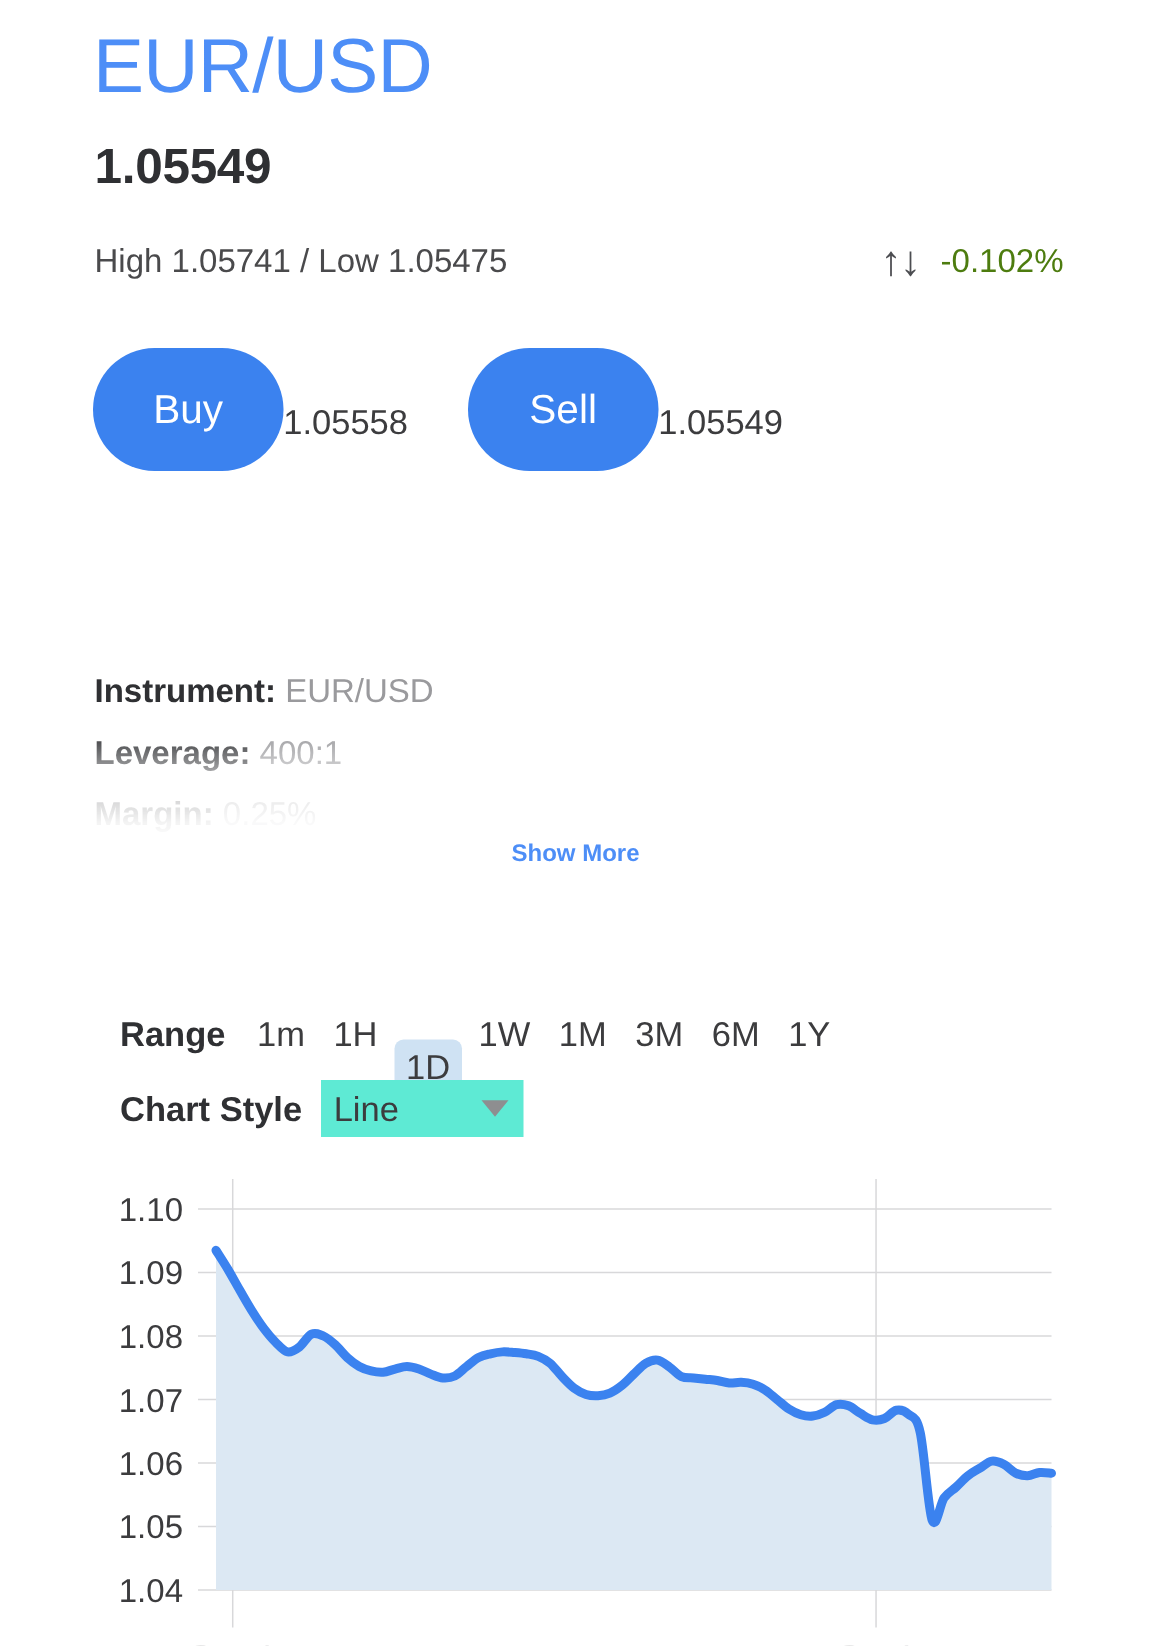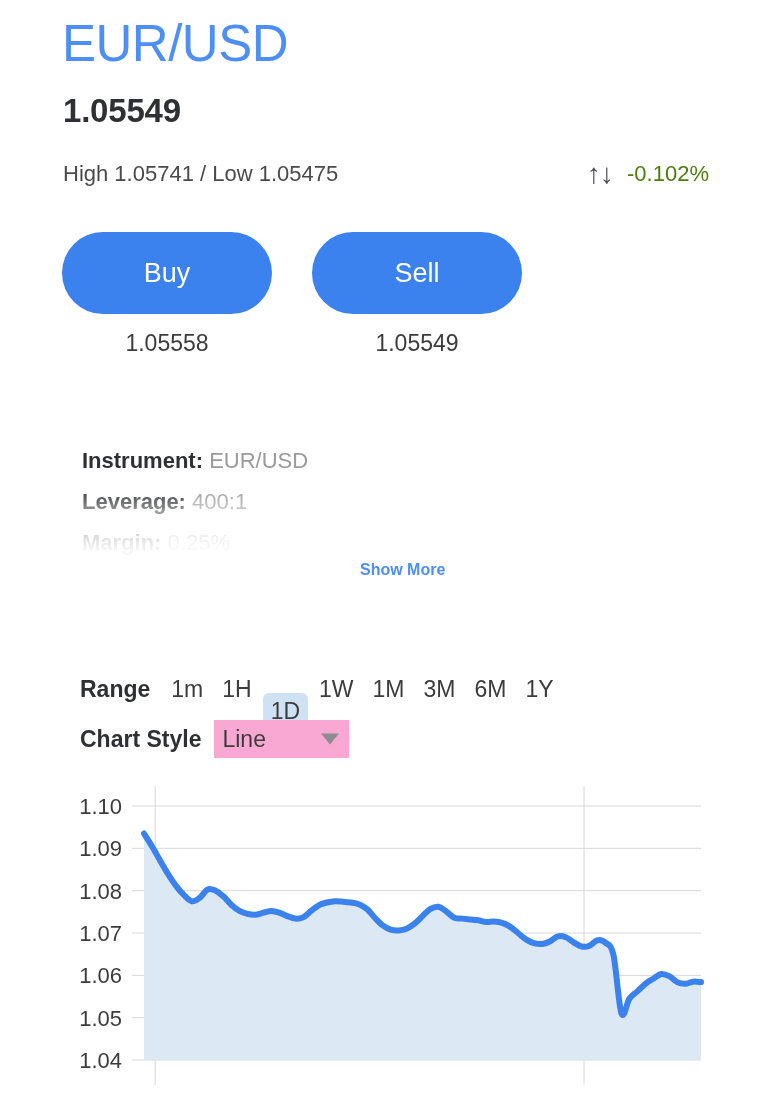--- a/index.html
+++ b/index.html
@@ -80,21 +80,20 @@
   
   .trade-row {
     position: absolute;
     left: 62px;
     top: 232px;
     display: flex;
     gap: 40px;
   }
   .trade-col {
     display: flex;
-    flex-direction: column;
     align-items: center;
     width: 210px;
   }
   .trade-btn {
     width: 210px;
     height: 82px;
     border: none;
     border-radius: 41px;
     background: #3b82ef;
     color: #ffffff;
@@ -112,21 +111,20 @@
     font-weight: 400;
   }
 
   
   .details-wrap {
     position: absolute;
     left: 63px;
     top: 440px;
     width: 620px;
     height: 160px;
-    margin-left: 19px;
   }
   .details-list {
     position: absolute;
     left: 0;
     top: 0;
     width: 330px;
     -webkit-mask-image: linear-gradient(to bottom, rgba(0,0,0,1) 0%, rgba(0,0,0,1) 38%, rgba(0,0,0,0.30) 66%, rgba(0,0,0,0.06) 88%, rgba(0,0,0,0) 100%);
     mask-image: linear-gradient(to bottom, rgba(0,0,0,1) 0%, rgba(0,0,0,1) 38%, rgba(0,0,0,0.30) 66%, rgba(0,0,0,0.06) 88%, rgba(0,0,0,0) 100%);
   }
   .detail-row {
@@ -182,21 +180,21 @@
     white-space: nowrap;
   }
   .range-opt.active {
     background: #cfe2f3;
     margin-top: 45px;
   }
   .style-select {
     position: relative;
     width: 135px;
     height: 38px;
-    background: #f9a8d4;
+    background: #5eead4;
     display: flex;
     align-items: center;
     cursor: pointer;
   }
   .style-select-value {
     font-size: 23px;
     color: #3c3c3e;
     padding-left: 8px;
   }
   .style-caret {

